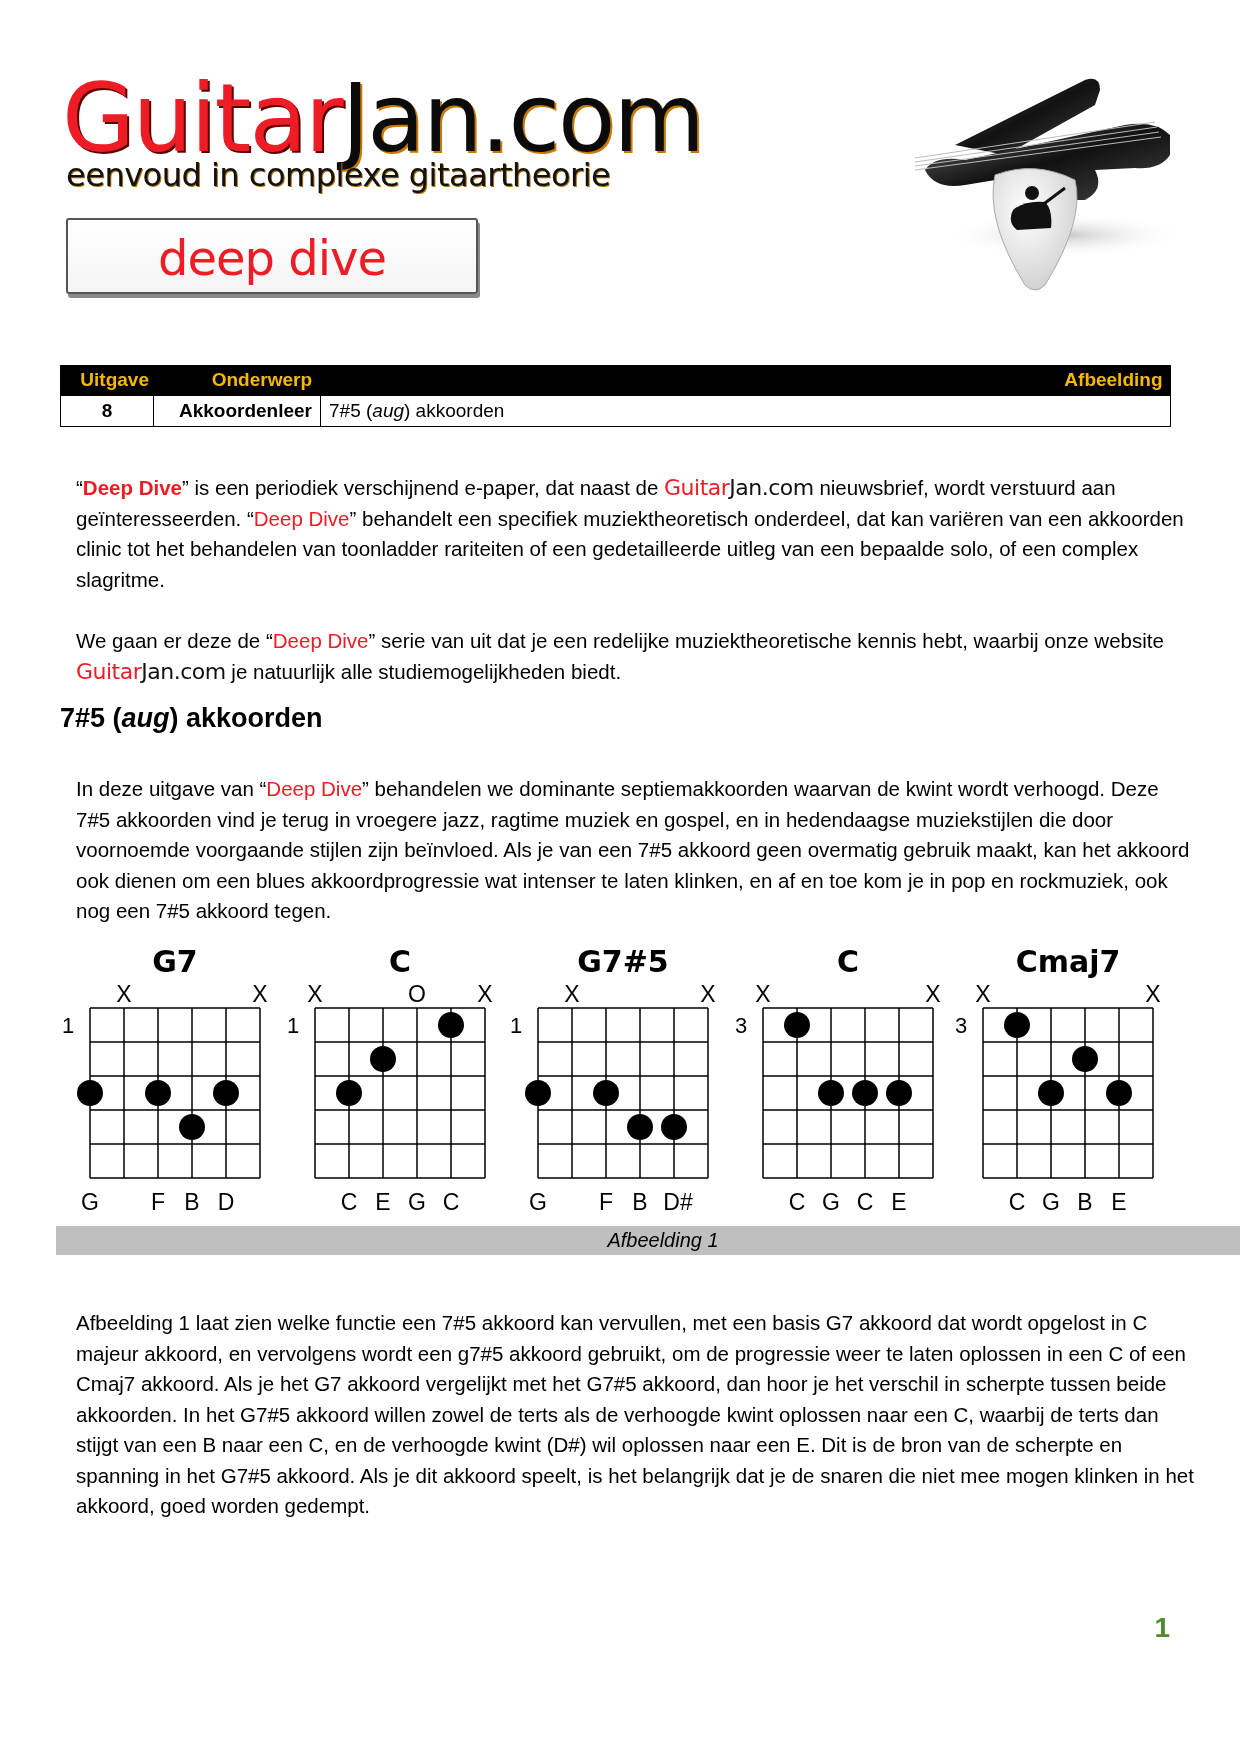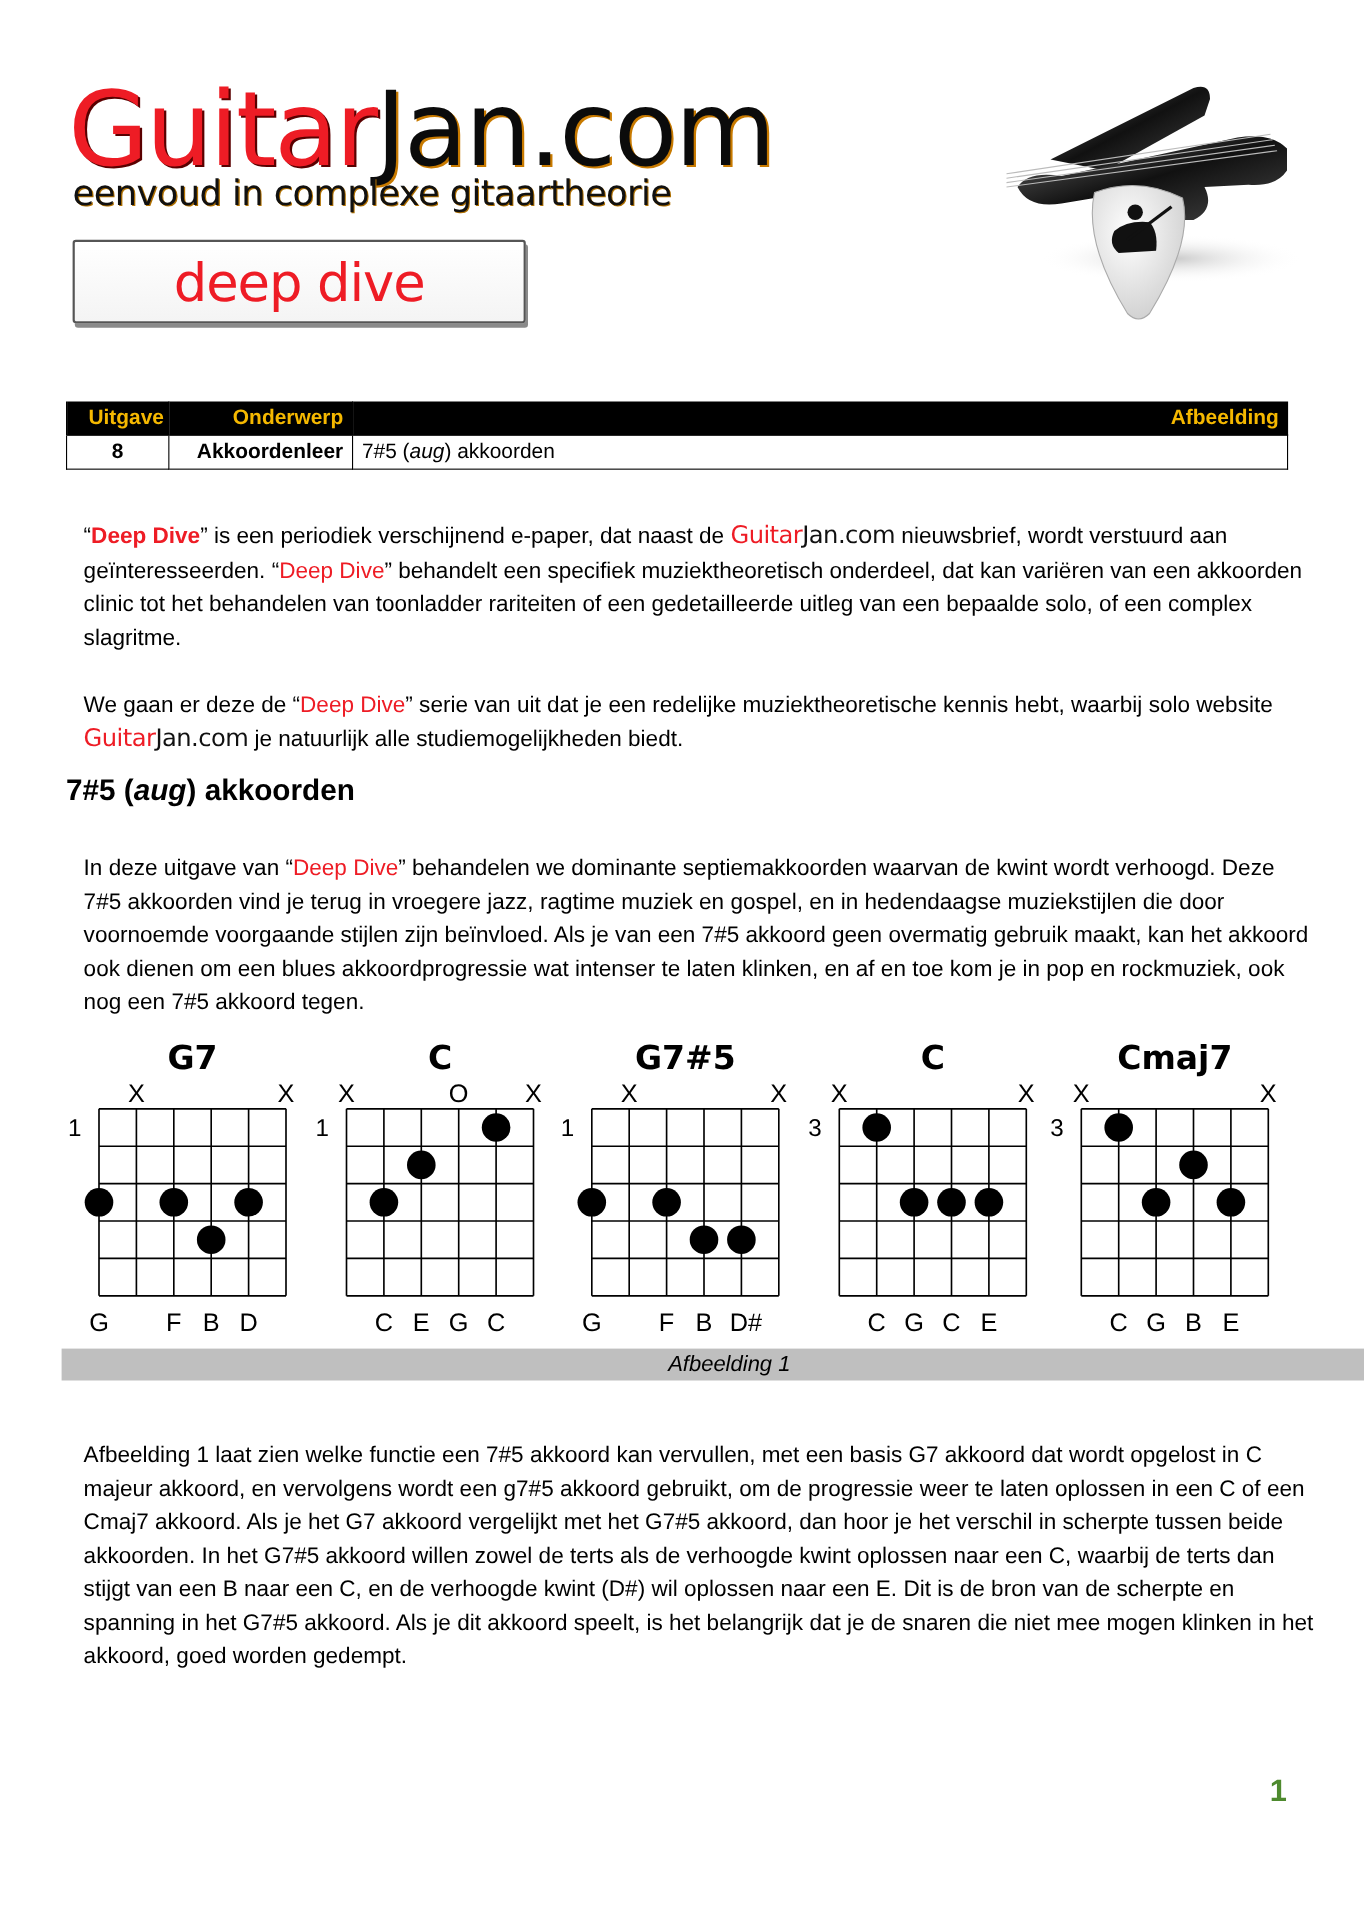--- a/index.html
+++ b/index.html
@@ -103,21 +103,21 @@
   <tr>
     <td>8</td>
     <td>Akkoordenleer</td>
     <td><span>7#5 (</span><i>aug</i><span>) akkoorden</span></td>
   </tr>
 </tbody>
   </table>
 
 <p class="para" style="top:457px;"><span>“</span><span class="red-bold">Deep Dive</span><span>” is een periodiek verschijnend e-paper, dat naast de </span><span class="inline-logo"><span class="r">Guitar</span><span class="k">Jan.com</span></span><span> nieuwsbrief, wordt verstuurd aan geïnteresseerden. “</span><span class="red-txt">Deep Dive</span><span>” behandelt een specifiek muziektheoretisch onderdeel, dat kan variëren van een akkoorden clinic tot het behandelen van toonladder rariteiten of een gedetailleerde uitleg van een bepaalde solo, of een complex slagritme.</span></p>
 
-<p class="para" style="top:610px;"><span>We gaan er deze de “</span><span class="red-txt">Deep Dive</span><span>” serie van uit dat je een redelijke muziektheoretische kennis hebt, waarbij solo website </span><span class="inline-logo"><span class="r">Guitar</span><span class="k">Jan.com</span></span><span> je natuurlijk alle studiemogelijkheden biedt.</span></p>
+<p class="para" style="top:610px;"><span>We gaan er deze de “</span><span class="red-txt">Deep Dive</span><span>” serie van uit dat je een redelijke muziektheoretische kennis hebt, waarbij onze website </span><span class="inline-logo"><span class="r">Guitar</span><span class="k">Jan.com</span></span><span> je natuurlijk alle studiemogelijkheden biedt.</span></p>
 
 <h2 class="section-title"><span>7#5 (</span><i>aug</i><span>) akkoorden</span></h2>
 
 <p class="para" style="top:758px;"><span>In deze uitgave van “</span><span class="red-txt">Deep Dive</span><span>” behandelen we dominante septiemakkoorden waarvan de kwint wordt verhoogd. Deze 7#5 akkoorden vind je terug in vroegere jazz, ragtime muziek en gospel, en in hedendaagse muziekstijlen die door voornoemde voorgaande stijlen zijn beïnvloed. Als je van een 7#5 akkoord geen overmatig gebruik maakt, kan het akkoord ook dienen om een blues akkoordprogressie wat intenser te laten klinken, en af en toe kom je in pop en rockmuziek, ook nog een 7#5 akkoord tegen.</span></p>
 
 <svg id="chords" viewBox="0 0 1240 290">
     <text x="175" y="42" text-anchor="middle" font-family="DejaVu Sans, sans-serif" font-size="30" font-weight="bold">G7</text>
     <line x1="90" y1="78" x2="260" y2="78" stroke="#000" stroke-width="1.5"></line>
     <line x1="90" y1="112" x2="260" y2="112" stroke="#000" stroke-width="1.5"></line>
     <line x1="90" y1="146" x2="260" y2="146" stroke="#000" stroke-width="1.5"></line>

